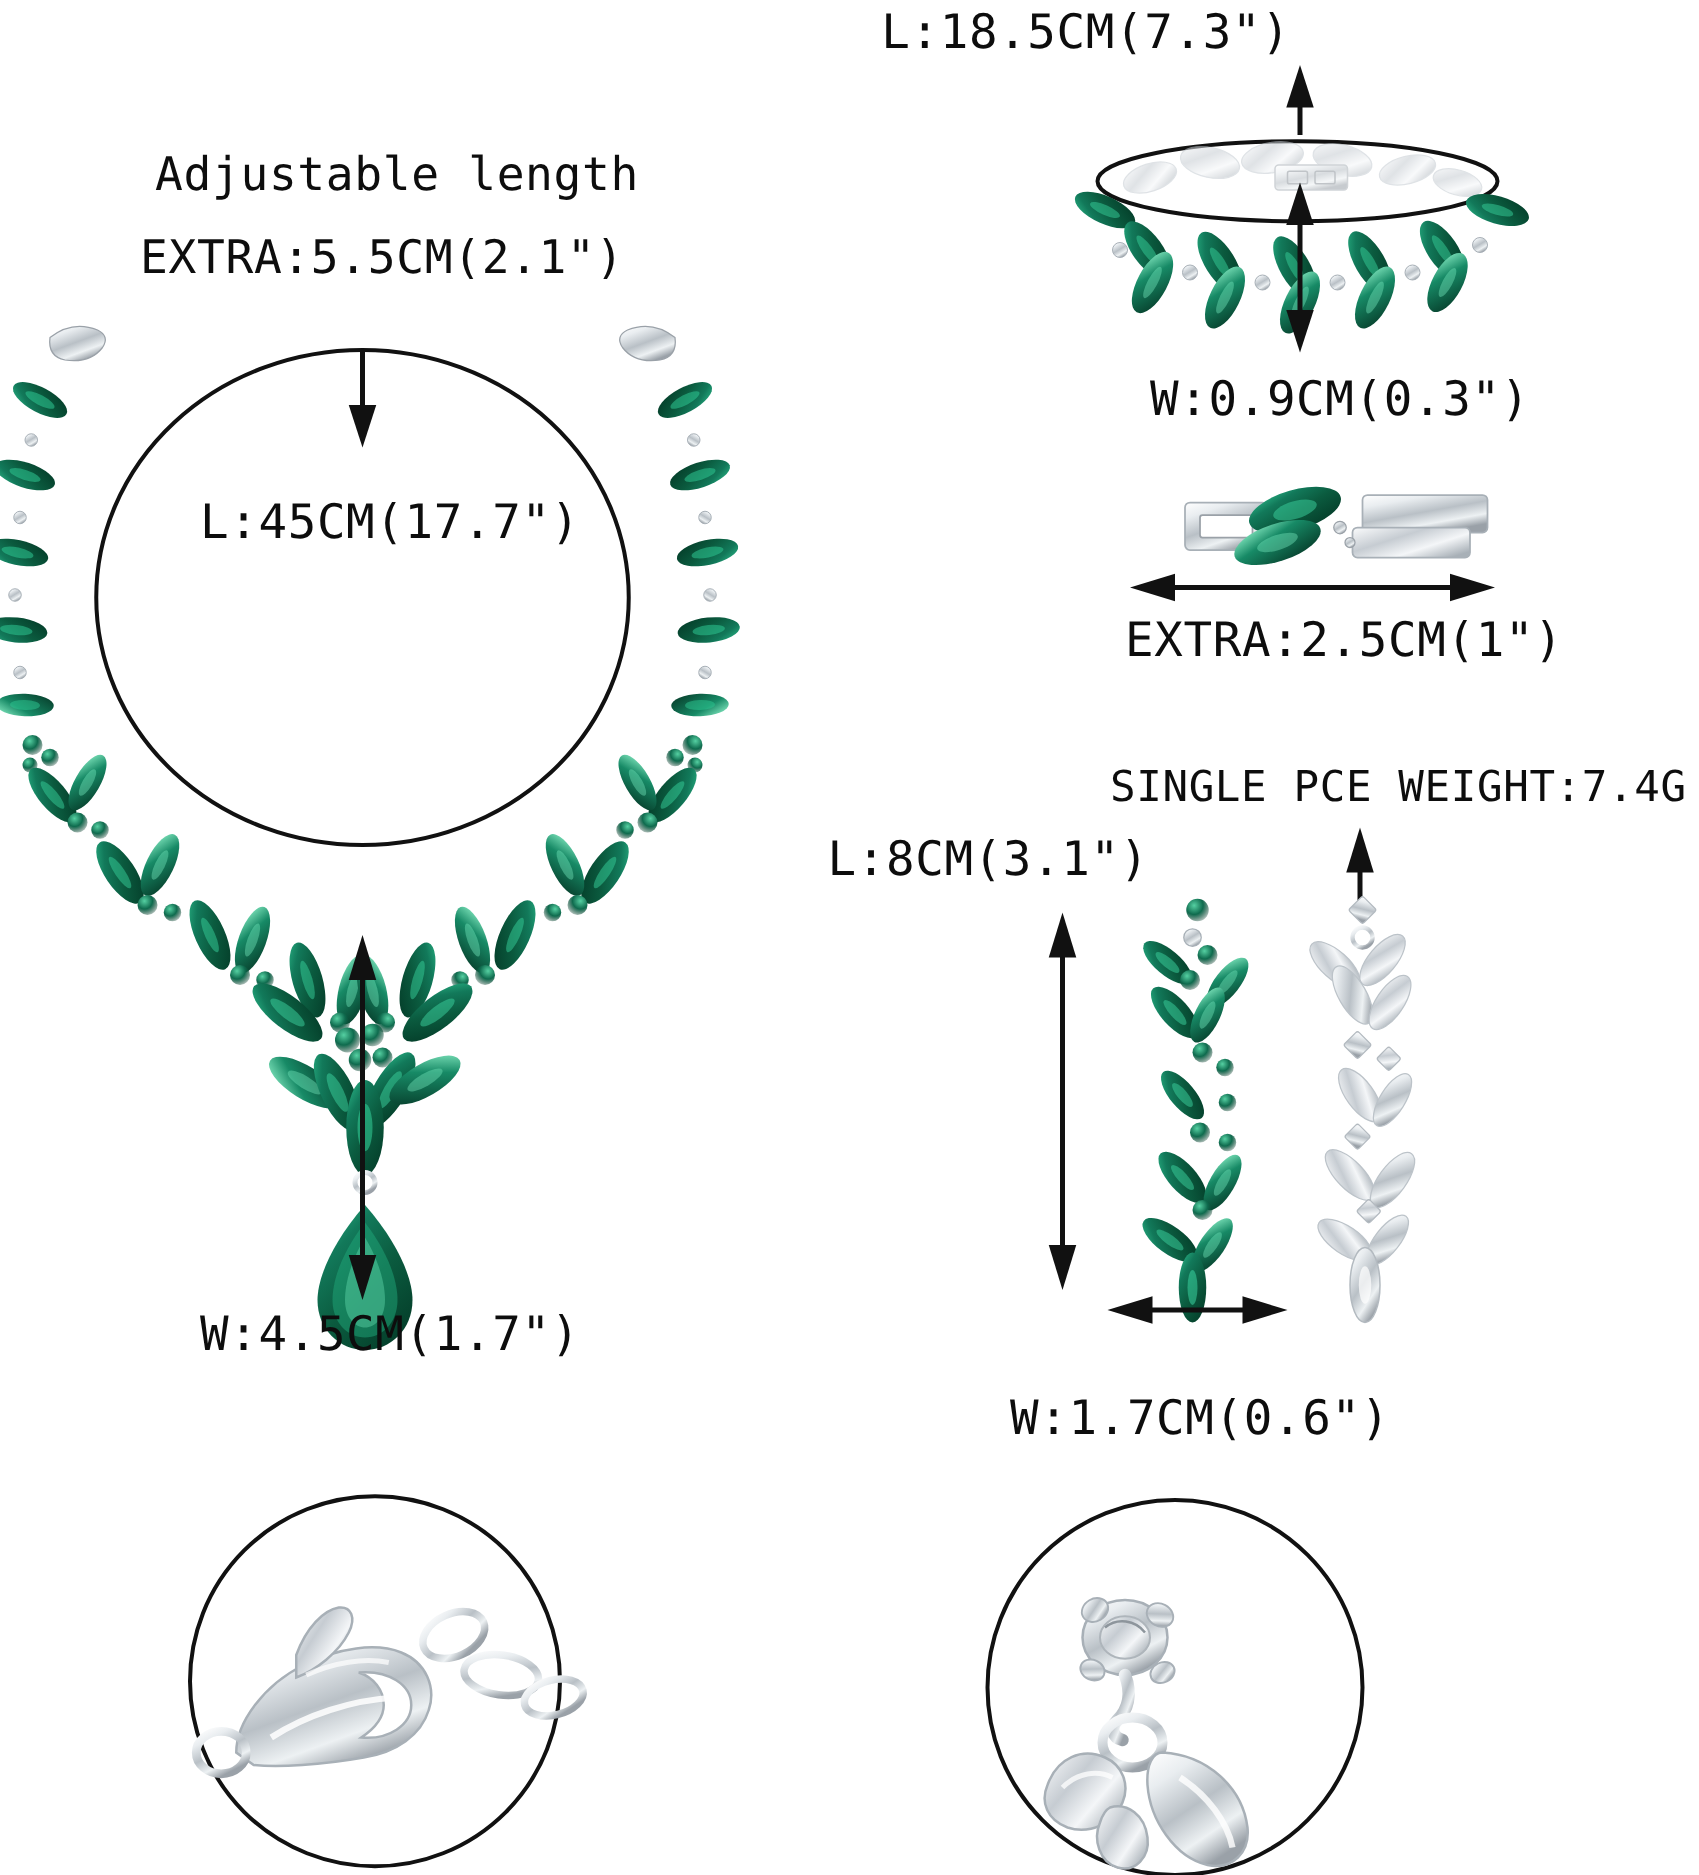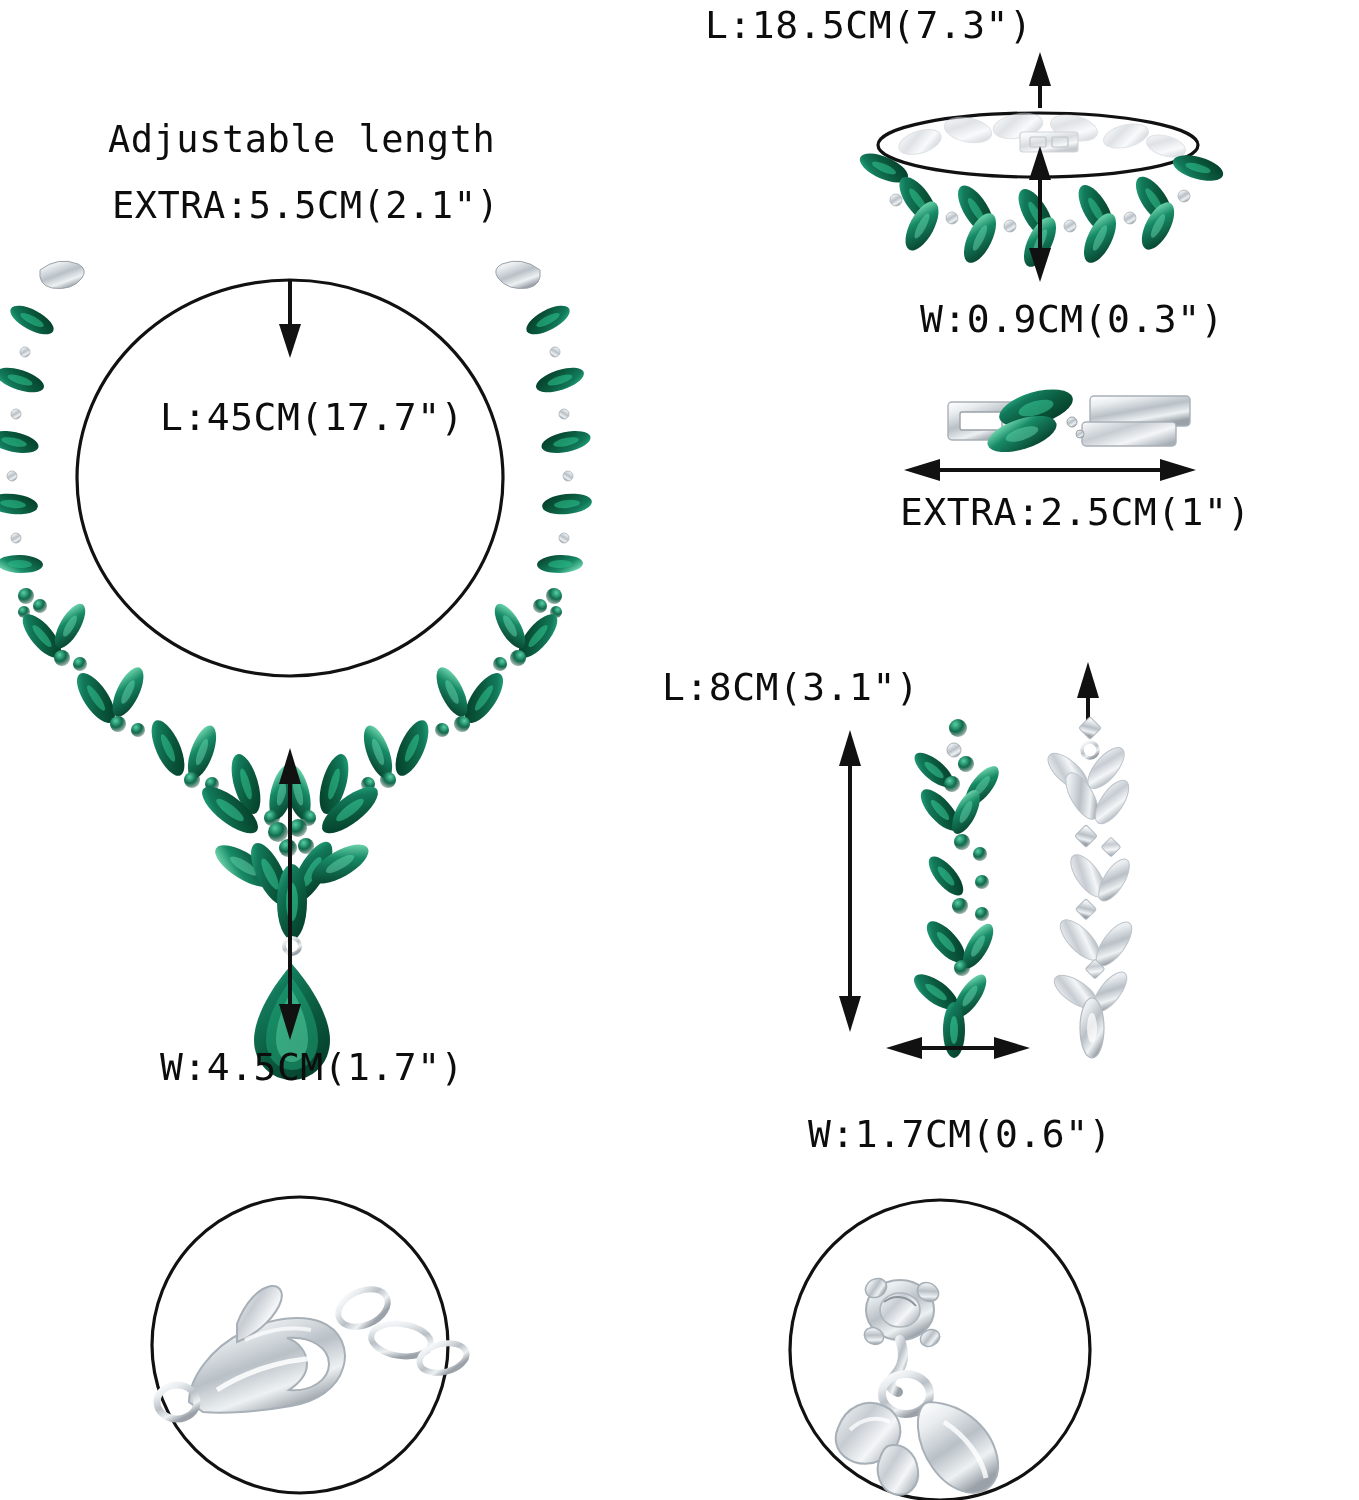--- a/index.html
+++ b/index.html
@@ -60,21 +60,21 @@
       </linearGradient>
       <linearGradient id="silverG2" x1="0" y1="0" x2="1" y2="0.8">
         <stop offset="0%" stop-color="#fbfcfd"></stop>
         <stop offset="40%" stop-color="#c6ccd2"></stop>
         <stop offset="70%" stop-color="#f4f6f8"></stop>
         <stop offset="100%" stop-color="#a8b0b7"></stop>
       </linearGradient>
     </defs>
   </svg>
 
-  <div class="lbl" style="left:108px; top:118px; font-size:37px;">Adjustable length</div>
+  <div class="lbl" style="left:124px; top:118px; font-size:37px;">Adjustable length</div>
   <div class="lbl" style="left:112px; top:184px; font-size:37px;">EXTRA:5.5CM(2.1")</div>
 
   <svg width="640" height="860" style="left:0px; top:228px;" viewBox="0 0 640 860">
 
     <ellipse class="outline" cx="290" cy="250" rx="213" ry="198"></ellipse>
 
     <g>
       <line class="arrowline" x1="290" y1="52" x2="290" y2="110"></line>
       <polygon class="arrowhead" points="290,130 279,96 301,96"></polygon>
     </g>
@@ -443,20 +443,21 @@
   </svg>
 
   <svg width="300" height="40" style="left:900px; top:450px;" viewBox="0 0 300 40">
     <line class="arrowline" x1="24" y1="20" x2="276" y2="20"></line>
     <polygon class="arrowhead" points="4,20 40,9 40,31"></polygon>
     <polygon class="arrowhead" points="296,20 260,9 260,31"></polygon>
   </svg>
 
   <div class="lbl" style="left:900px; top:490px; font-size:38px;">EXTRA:2.5CM(1")</div>
 
+  <div class="lbl" style="left:888px; top:610px; font-size:34px;">SINGLE PCE WEIGHT:7.4G</div>
   <div class="lbl" style="left:662px; top:665px; font-size:38px;">L:8CM(3.1")</div>
 
   <svg width="520" height="430" style="left:820px; top:660px;" viewBox="0 0 520 430">
 
     <g>
       <line class="arrowline" x1="30" y1="90" x2="30" y2="350"></line>
       <polygon class="arrowhead" points="30,70 19,106 41,106"></polygon>
       <polygon class="arrowhead" points="30,372 19,336 41,336"></polygon>
     </g>
 

